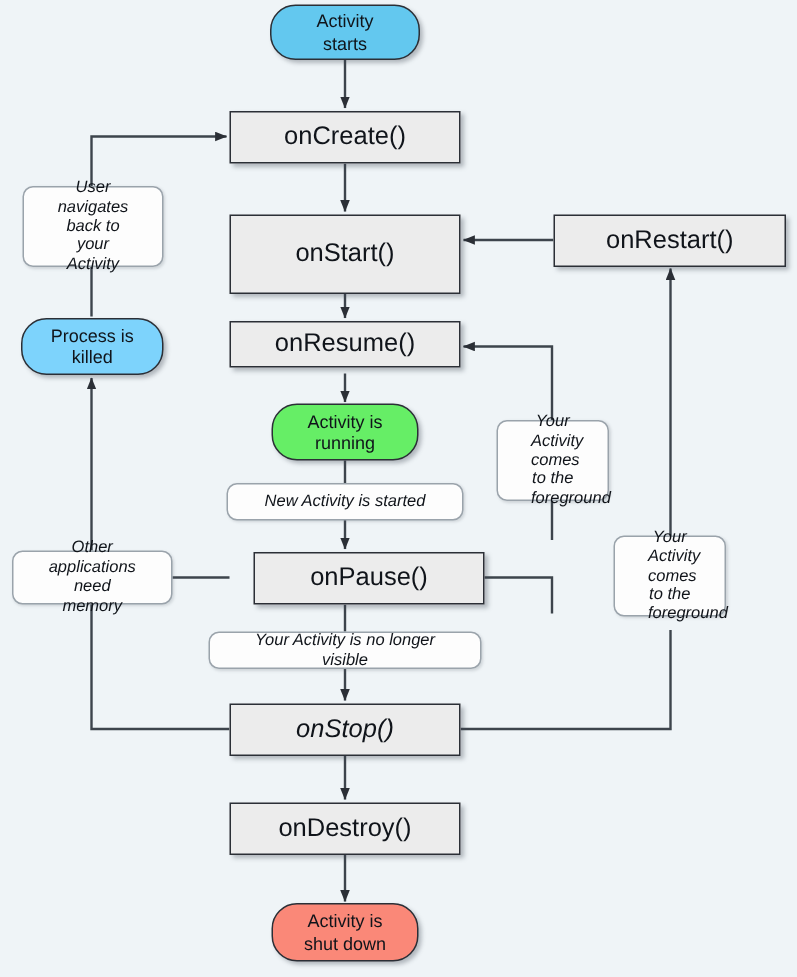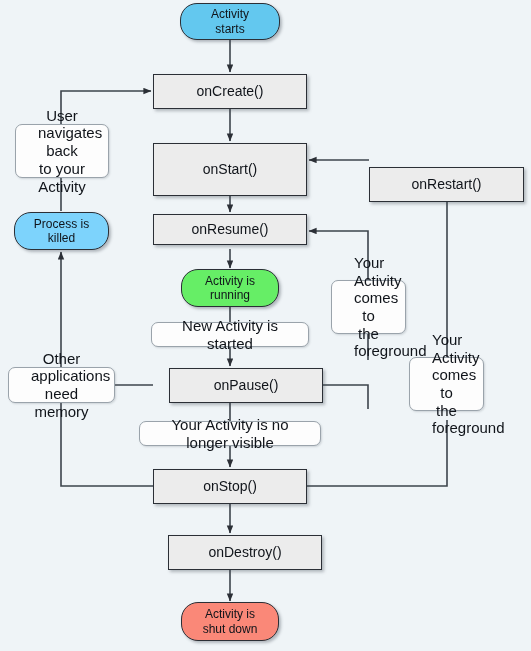--- a/index.html
+++ b/index.html
@@ -31,41 +31,42 @@
     justify-content: center;
     text-align: center;
     line-height: 1.18;
     z-index: 3;
   }
   
   .method {
     background: #ececec;
     border: 1px solid #2b2f36;
     color: #10141a;
-    font-size: 14px;
+    font-size: 17px;
     box-shadow: 2px 2px 3px rgba(60,70,80,0.35);
   }
   
   .state {
     border: 1px solid #2b2f36;
     border-radius: 17px;
     font-size: 12px;
     color: #10141a;
     box-shadow: 2px 2px 3px rgba(60,70,80,0.35);
   }
   .state.start  { background: #63c8ef; }
   .state.run    { background: #66ee66; }
   .state.killed { background: #7dd3fc; }
   .state.shut   { background: #fa8878; }
   
   .label {
     background: #fdfdfd;
     border: 1px solid #9aa3ab;
     border-radius: 7px;
-    font-size: 15px;
+    font-size: 11px;
+    font-style: italic;
     color: #10141a;
     padding: 2px 22px;
     box-shadow: 1px 1px 2px rgba(90,100,110,0.22);
   }
   .node span { display: block; width: 100%; white-space: pre-line; }
 </style>
 </head>
 <body>
 
 <div id="canvas">
@@ -143,29 +144,29 @@
   </div>
 
   <div class="node method" style="left:153px; top:214px; width:154px; height:31px;">
     <span>onResume()</span>
   </div>
 
   <div class="node method" style="left:153px; top:368px; width:154px; height:35px;margin-left:16px;">
     <span>onPause()</span>
   </div>
 
-  <div class="node method" style="left:153px; top:469px; width:154px; height:35px;">
+  <div class="node method" style="left:153px; top:469px; width:154px; height:35px;font-style:italic;">
     <span>onStop()</span>
   </div>
 
-  <div class="node method" style="left:153px; top:535px; width:154px; height:35px;margin-left:15px;">
+  <div class="node method" style="left:153px; top:535px; width:154px; height:35px;">
     <span>onDestroy()</span>
   </div>
 
-  <div class="node method" style="left:369px; top:143px; width:155px; height:35px;margin-top:24px;">
+  <div class="node method" style="left:369px; top:143px; width:155px; height:35px;">
     <span>onRestart()</span>
   </div>
 
   <div class="node label" style="left:15px; top:124px; width:94px; height:54px;">
     <span>User navigates
 back to your
 Activity</span>
   </div>
 
   <div class="node label" style="left:151px; top:322px; width:158px; height:25px;">

